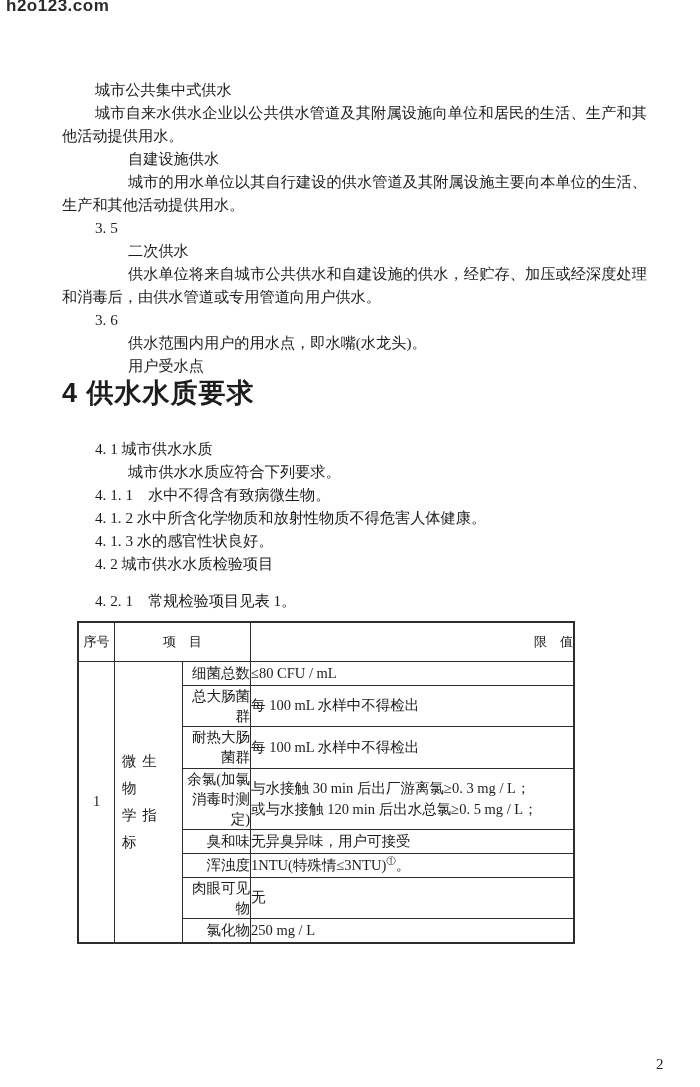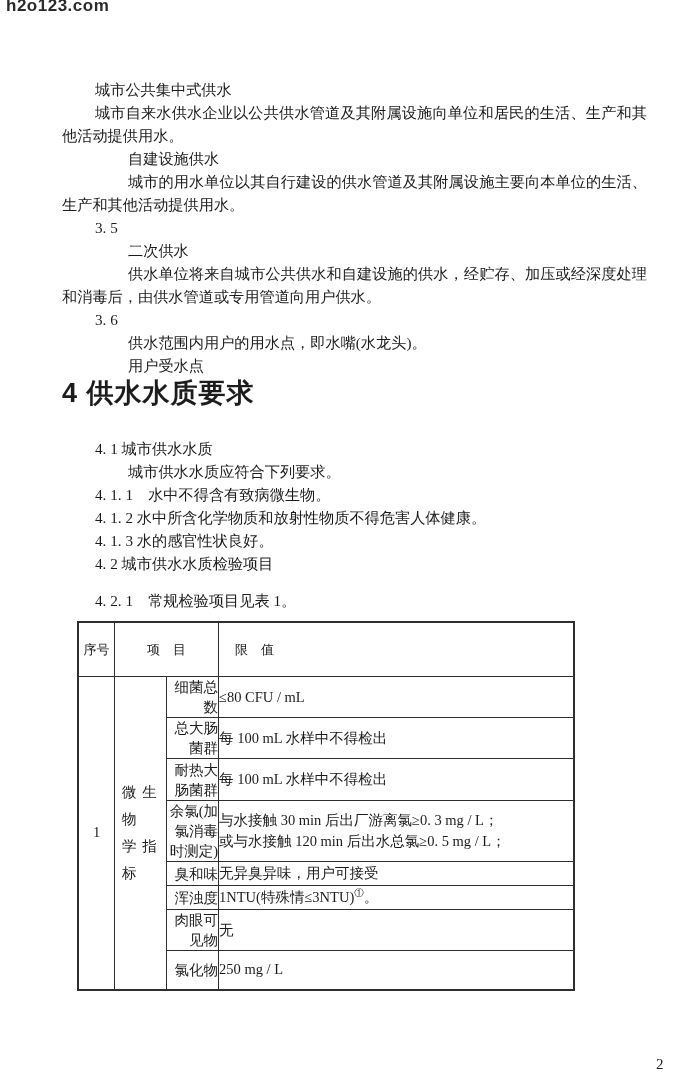--- a/index.html
+++ b/index.html
@@ -95,21 +95,21 @@
     <p class="i1">4. 1. 2 水中所含化学物质和放射性物质不得危害人体健康。</p>
     <p class="i1">4. 1. 3 水的感官性状良好。</p>
     <p class="i1">4. 2 城市供水水质检验项目</p>
     <p class="i1 gap-before">4. 2. 1　常规检验项目见表 1。</p>
 
     <table class="t1">
       <tbody>
           <tr class="hdr" style="height:39px;">
         <td class="c-seq seq-hd">序号</td>
         <td colspan="2">项　目</td>
-        <td class="c-limit" style="text-align:left; padding:16px;">限　值</td>
+        <td class="c-limit" style="text-align:right; padding:0;">限　值</td>
       </tr>
       <tr style="height:24px;">
         <td class="c-seq" rowspan="8">1</td>
         <td class="c-group" rowspan="8">
           <div class="group-lines">
             <div>微 生</div>
             <div>物</div>
             <div>学 指</div>
             <div>标</div>
           </div>
@@ -137,21 +137,21 @@
         <td class="c-limit">无异臭异味，用户可接受</td>
       </tr>
       <tr style="height:24px;">
         <td class="c-item">浑浊度</td>
         <td class="c-limit"><span>1NTU(特殊情≤3NTU)</span><sup class="note">①</sup><span>。</span></td>
       </tr>
       <tr style="height:25px;">
         <td class="c-item">肉眼可见物</td>
         <td class="c-limit">无</td>
       </tr>
-      <tr style="height:39px;">
+      <tr style="height:25px;">
         <td class="c-item">氯化物</td>
         <td class="c-limit">250 mg / L</td>
       </tr>
     </tbody>
       </table>
 
   </div>
 
   <div class="pageno">2</div>
 </div>

